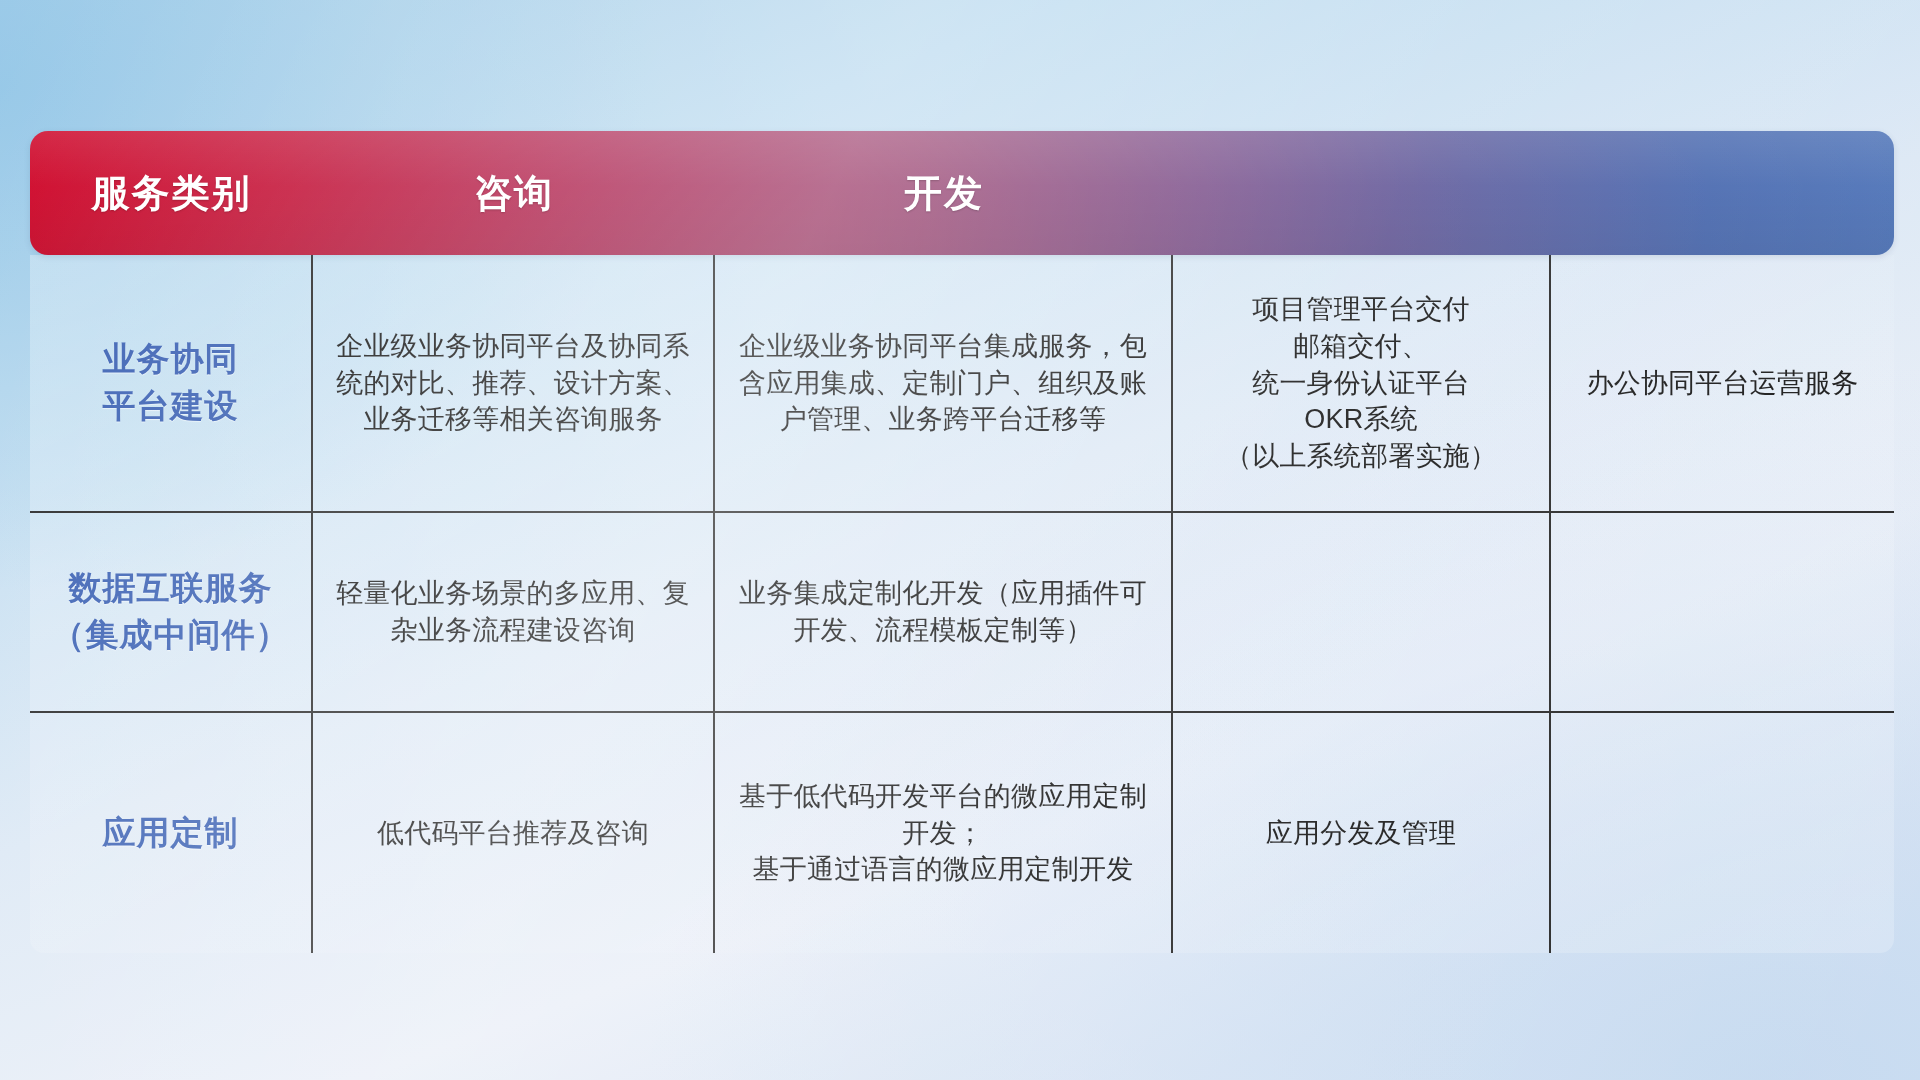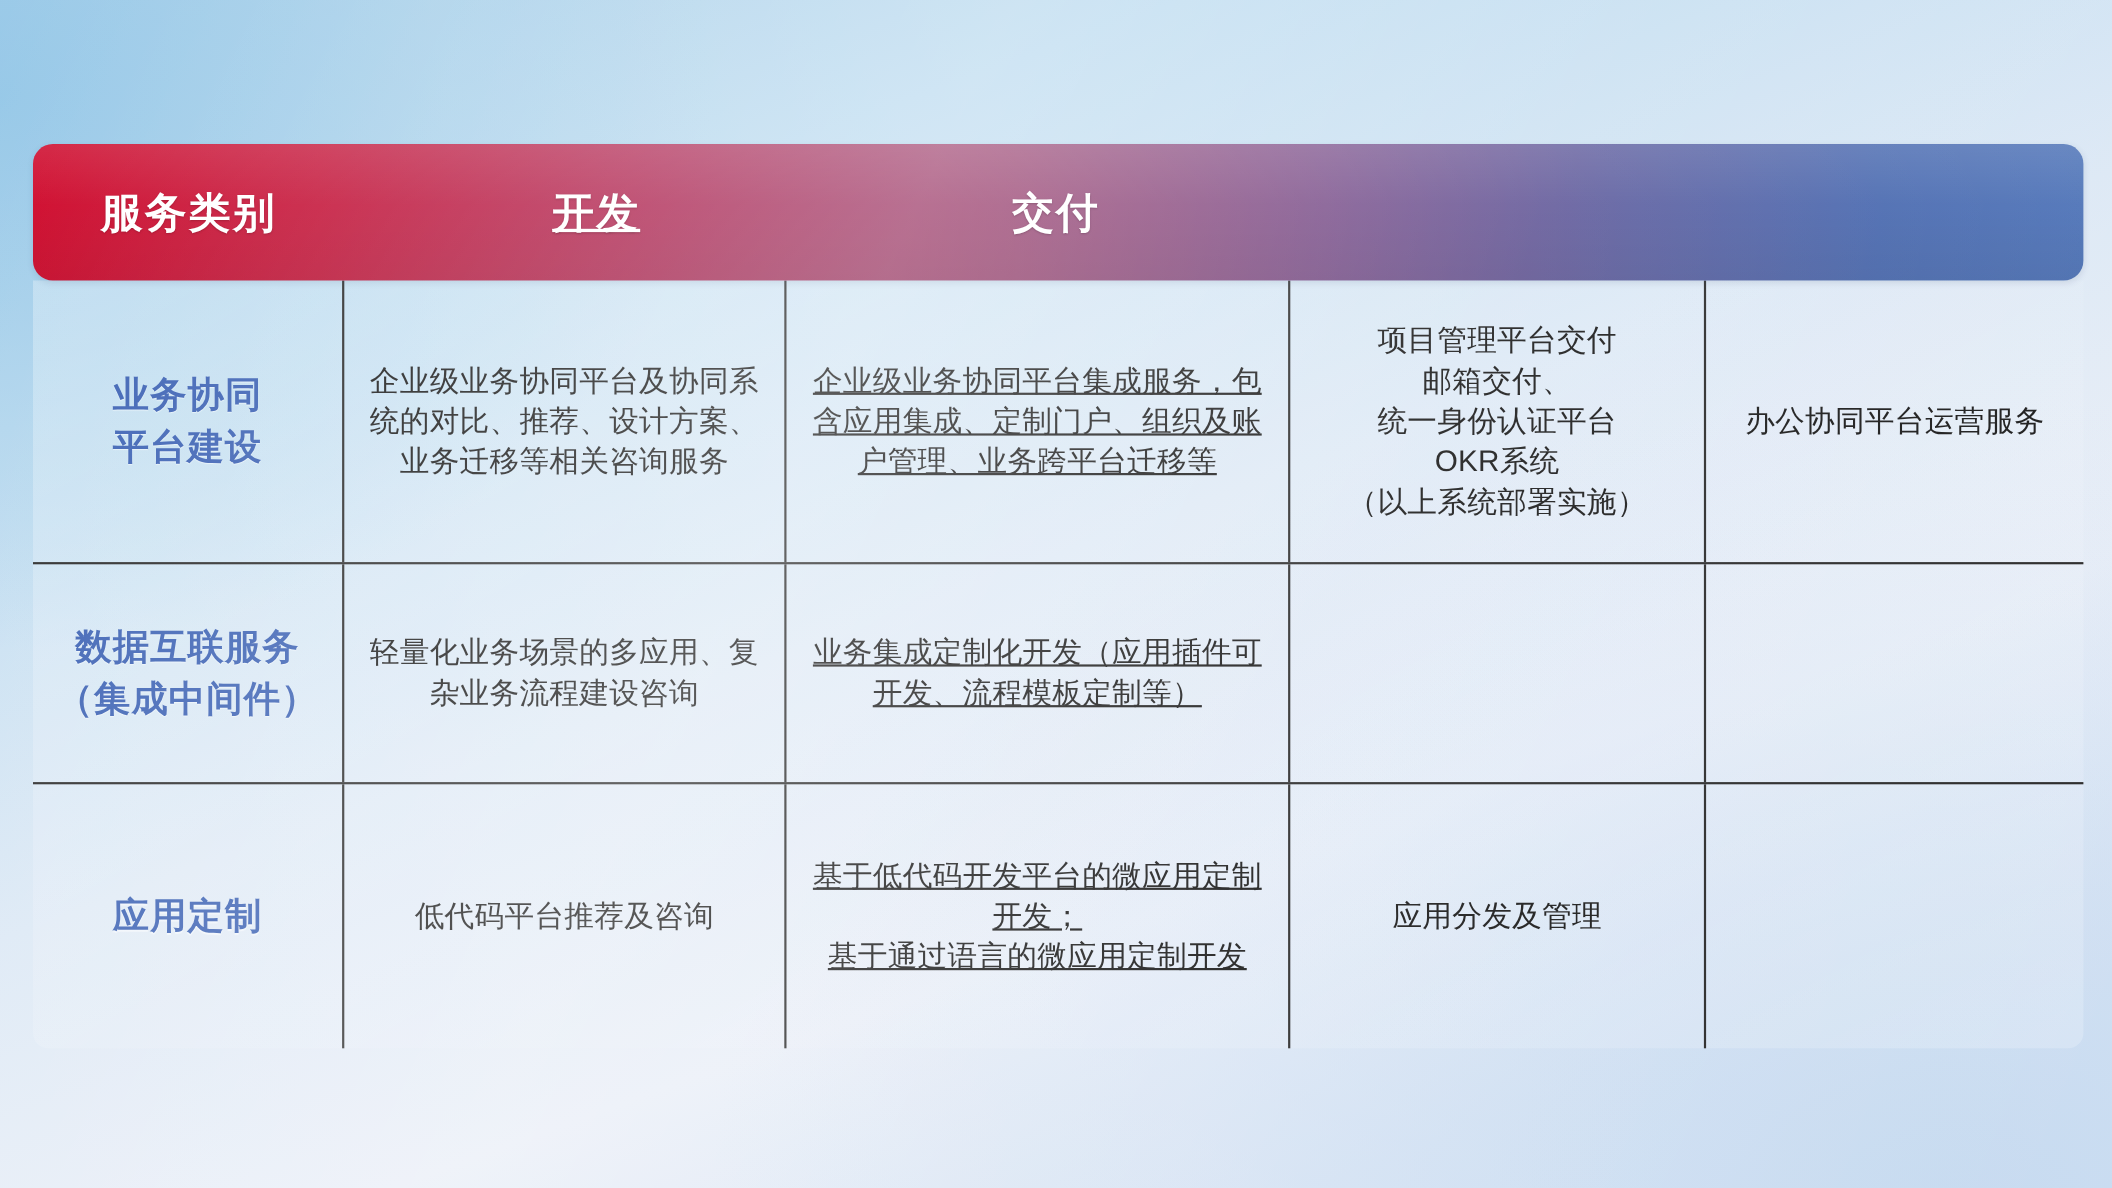--- a/index.html
+++ b/index.html
@@ -76,21 +76,21 @@
     letter-spacing: 2px;
     text-shadow: 0 1px 2px rgba(0,0,0,0.18);
     box-sizing: border-box;
     position: relative;
     z-index: 2;
   }
 
   
   .c0 { width: 283px; flex: 0 0 283px; }
   .c1 { width: 402px; flex: 0 0 402px; }
-  .c2 { width: 458px; flex: 0 0 458px; text-decoration: underline; }
+  .c2 { width: 458px; flex: 0 0 458px; }
   .c3 { width: 378px; flex: 0 0 378px; }
   .c4 { width: 343px; flex: 0 0 343px; }
 
   
   .tbody {
     height: 698px;
     box-sizing: border-box;
     background:
       linear-gradient(150deg, rgba(255,255,255,0.30) 0%, rgba(255,255,255,0.05) 55%, rgba(255,255,255,0.22) 100%);
     border-bottom-left-radius: 14px;
@@ -136,25 +136,25 @@
 <body>
 
 <div id="page">
 
   <div id="table-card">
 
     <div class="thead">
       <div class="th c0">
         <span>服务类别</span>
       </div>
+      <div class="th c1">
+        <span>咨询</span>
+      </div>
       <div class="th c2">
         <span>开发</span>
-      </div>
-      <div class="th c3">
-        <span>交付</span>
       </div>
     </div>
 
     <div class="tbody">
 
       <div class="tr r0">
         <div class="td rowlabel c0">
           <span class="cell-text" style="white-space: pre-line;">业务协同
 平台建设</span>
         </div>

